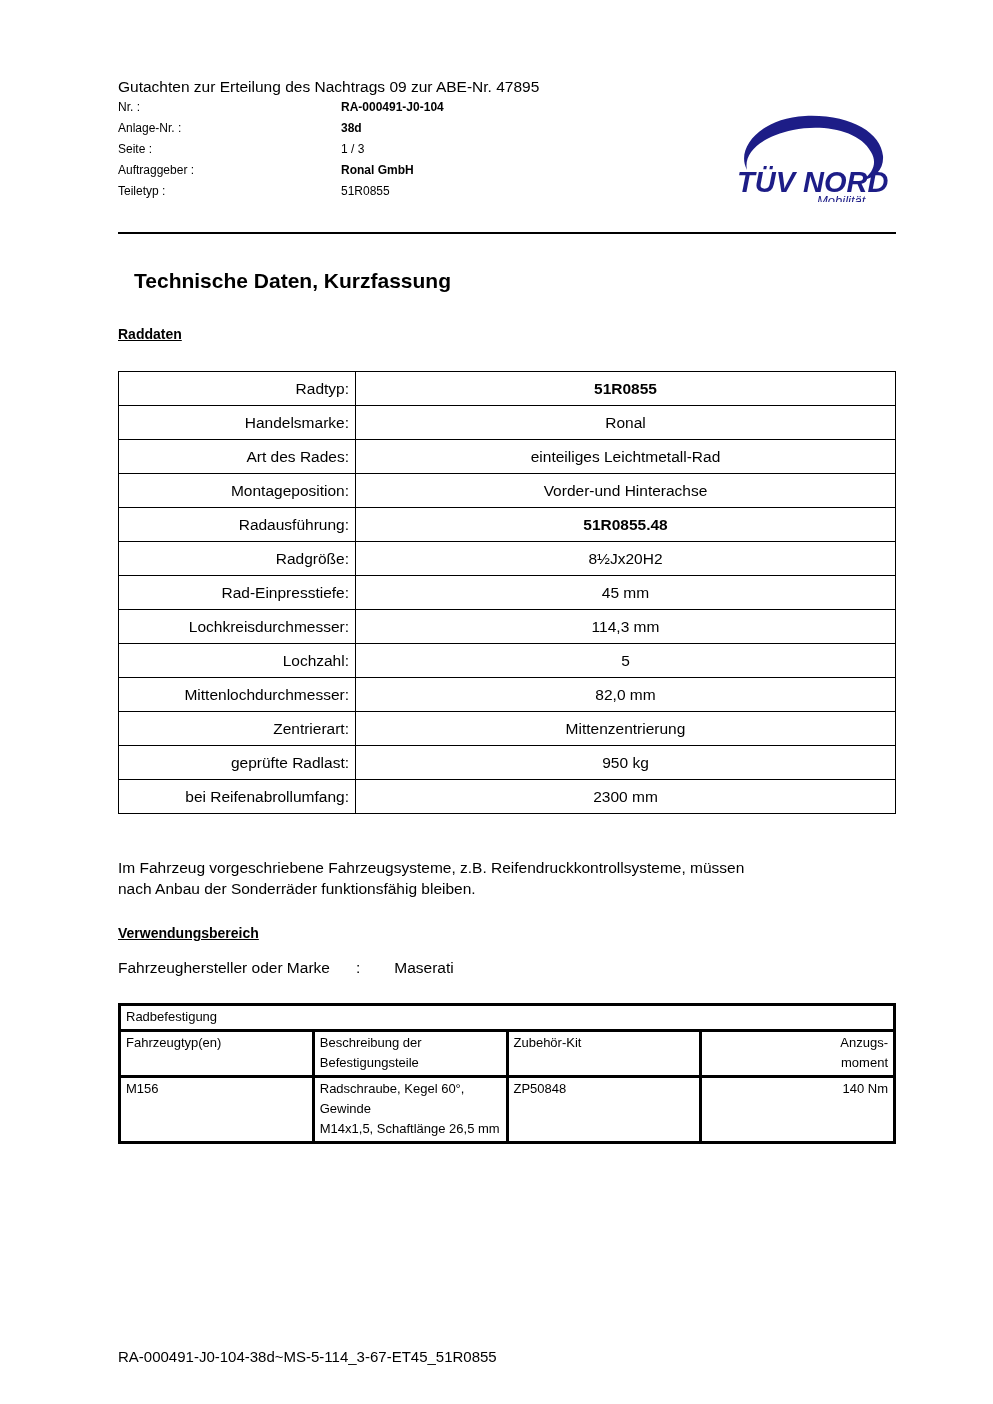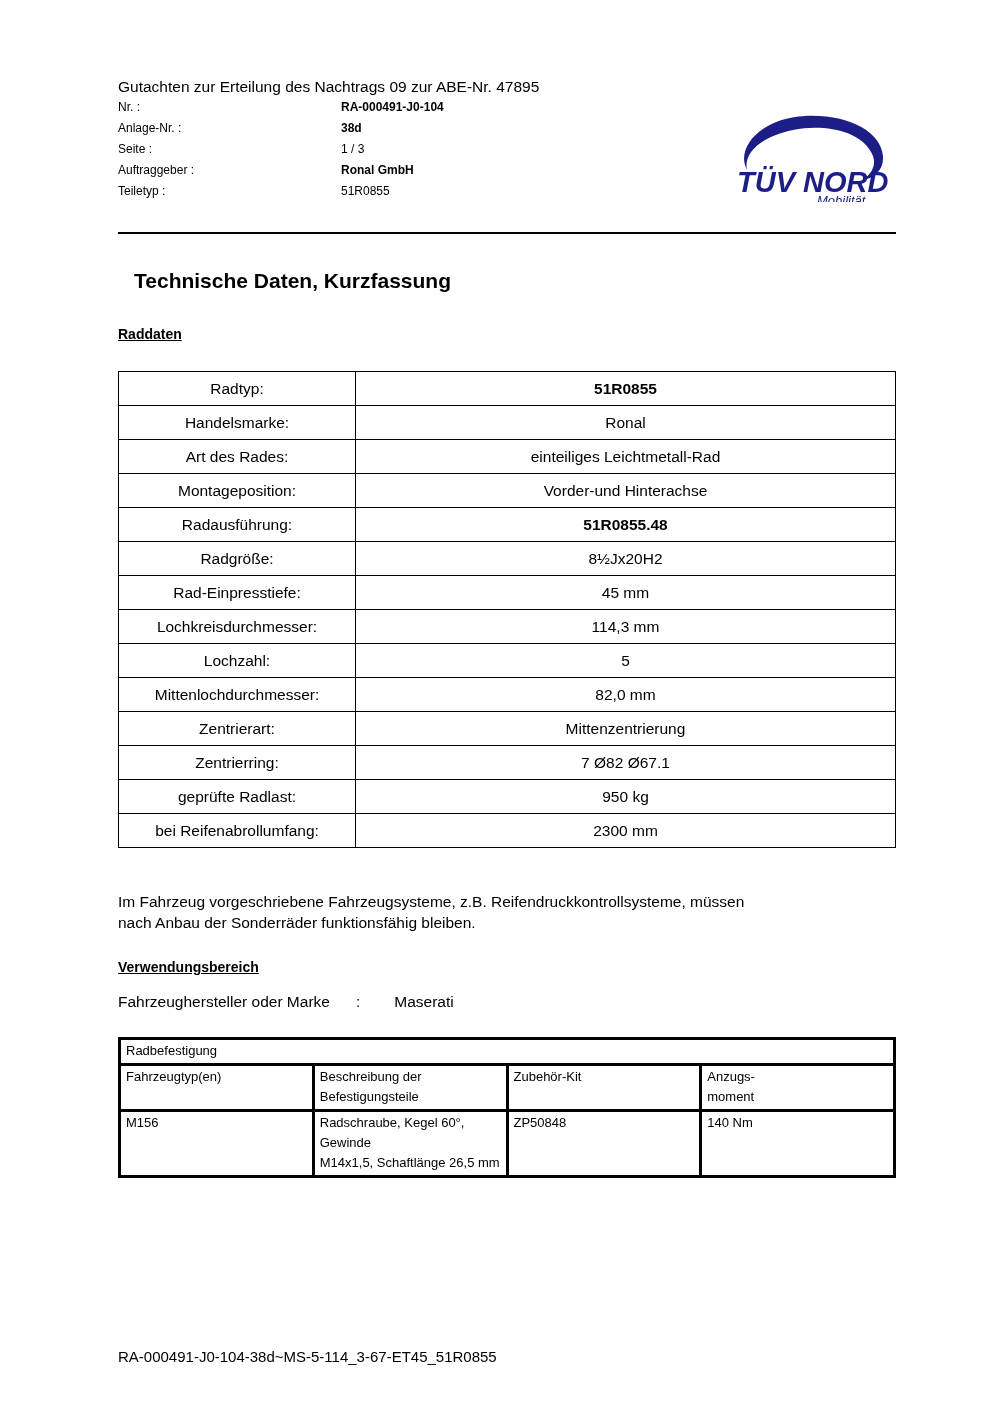--- a/index.html
+++ b/index.html
@@ -98,21 +98,21 @@
   }
   .wheel-table td {
     border: 1px solid #000;
     font-size: 15.5px;
     height: 33px;
     padding: 0 6px;
     vertical-align: middle;
   }
   .wheel-table td.k {
     width: 224px;
-    text-align: center;
+    text-align: right;
   }
   .wheel-table td.v {
     text-align: center;
   }
   .wheel-table td.v.bold {
     font-weight: bold;
   }
 
   
   .fast-table {
@@ -126,21 +126,21 @@
     line-height: 20px;
     padding: 1px 5px 2px 5px;
     vertical-align: top;
   }
   .fast-table td.span-all {
     border-bottom: none;
   }
   .fast-table .c0 { width: 266px; }
   .fast-table .c1 { width: 331px; }
   .fast-table .c2 { width: 105px; }
-  .fast-table .c3 { width: 74px; }
+  .fast-table .c3 { width: 74px; text-align: right; }
 
   .footer {
     position: absolute;
     left: 118px;
     top: 1348px;
     font-size: 15px;
   }
 </style>
 </head>
 <body>
@@ -240,24 +240,20 @@
       </tr>
       <tr>
         <td class="k">Mittenlochdurchmesser:</td>
         <td class="v">82,0 mm</td>
       </tr>
       <tr>
         <td class="k">Zentrierart:</td>
         <td class="v">Mittenzentrierung</td>
       </tr>
       <tr>
-        <td class="k">Zentrierring:</td>
-        <td class="v">7  Ø82  Ø67.1</td>
-      </tr>
-      <tr>
         <td class="k">geprüfte Radlast:</td>
         <td class="v">950 kg</td>
       </tr>
       <tr>
         <td class="k">bei Reifenabrollumfang:</td>
         <td class="v">2300 mm</td>
       </tr>
     </tbody>
       </table>
 

